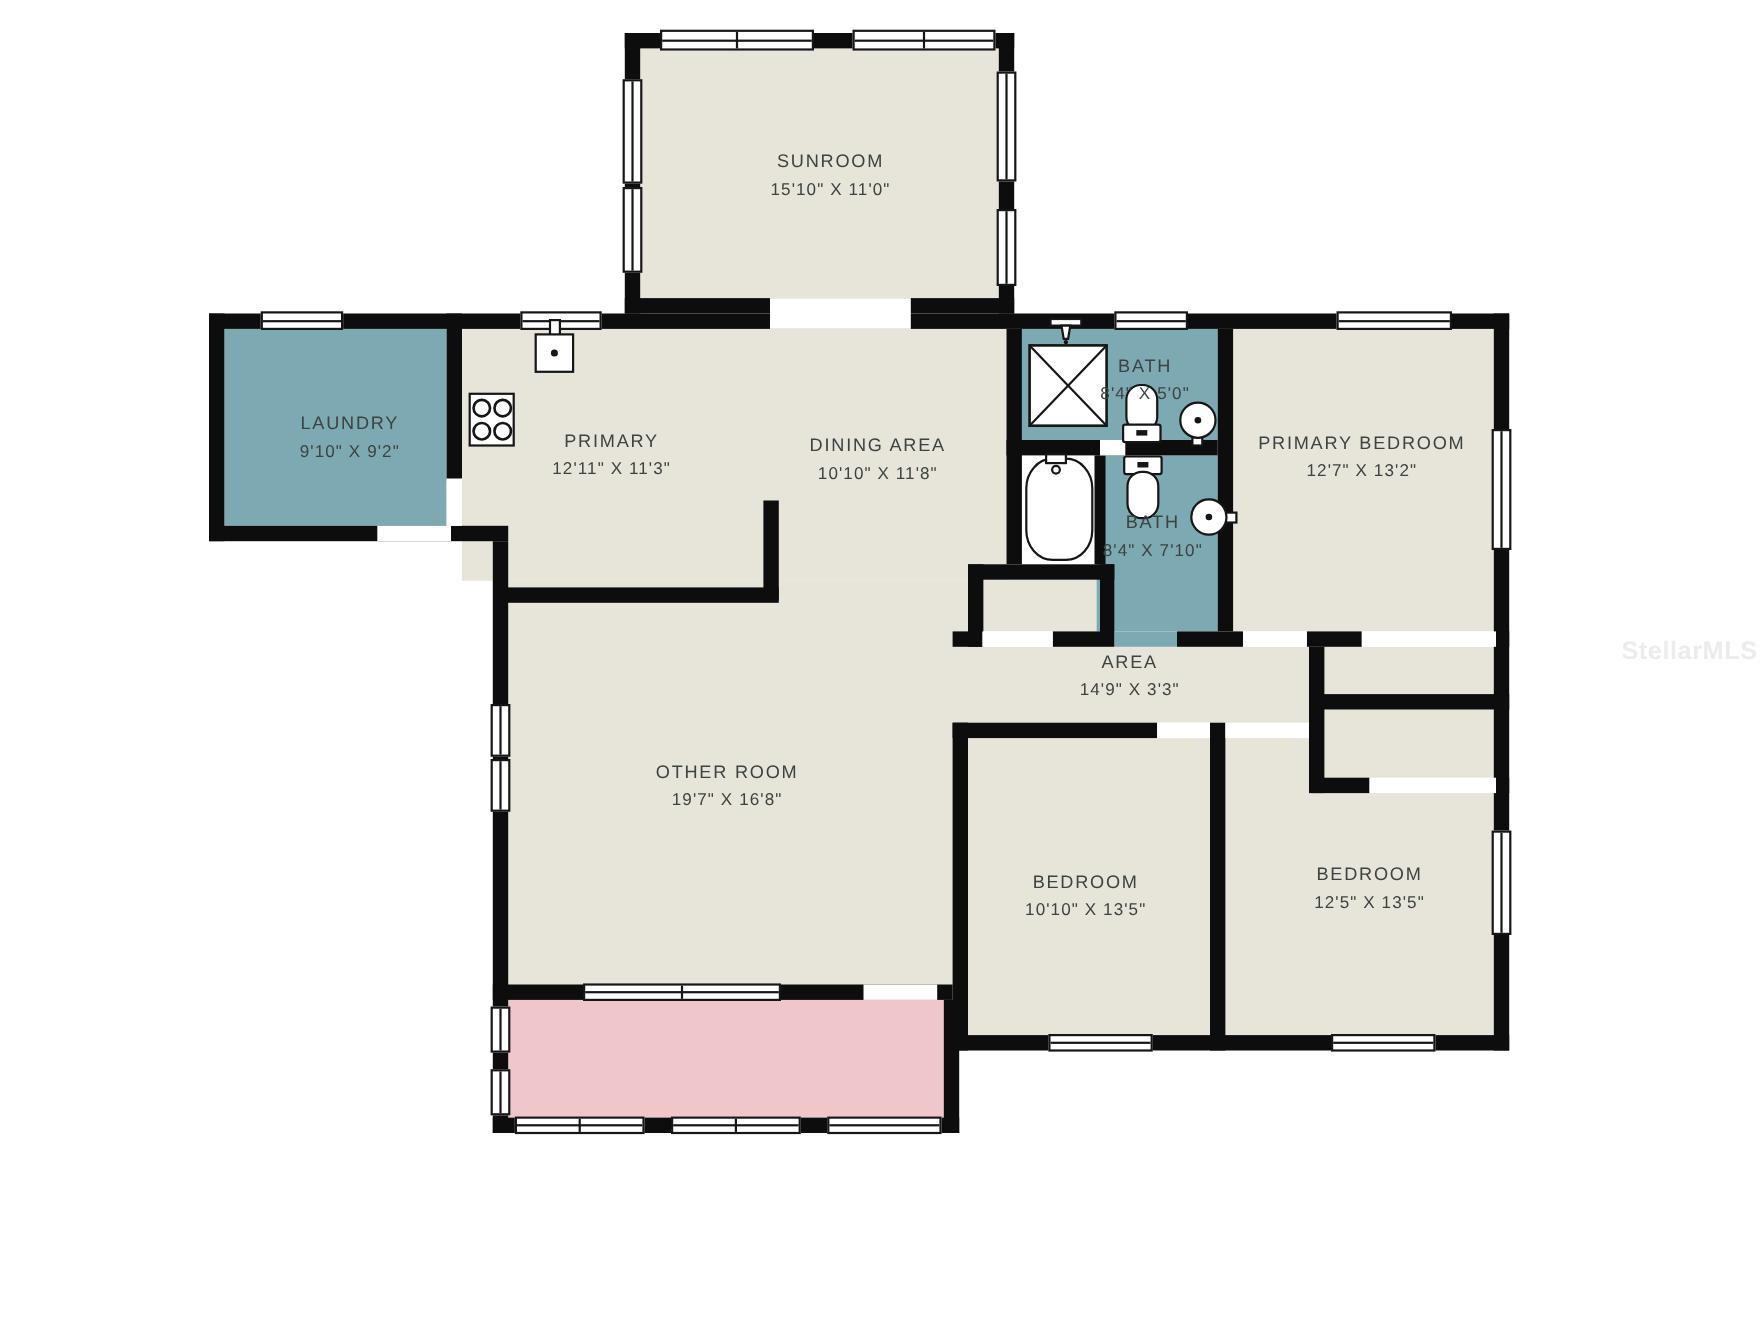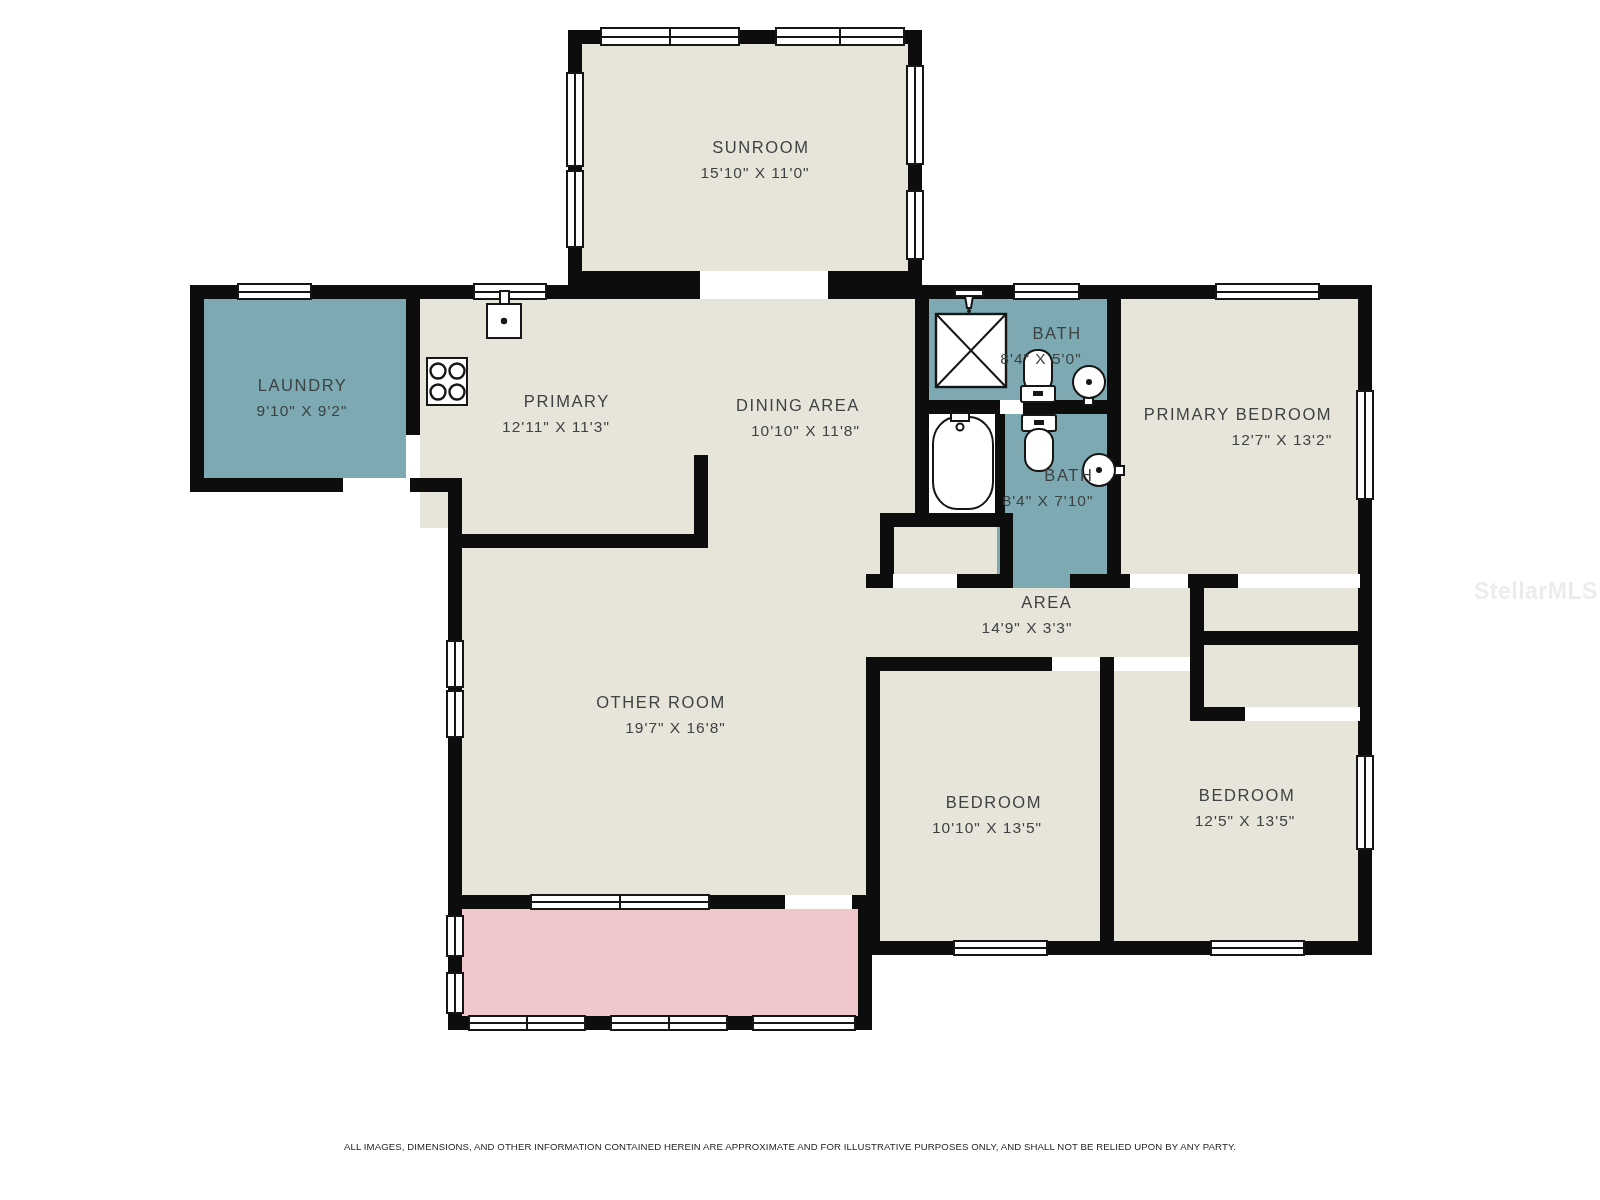--- a/index.html
+++ b/index.html
@@ -5,21 +5,21 @@
   html,body{margin:0;padding:0;background:#ffffff;}
   #plan{position:relative;width:1600px;height:1200px;background:#ffffff;
         font-family:"Liberation Sans",sans-serif;overflow:hidden;}
   .fill,.wall,.opening,.window{position:absolute;box-sizing:border-box;}
   .fill{z-index:1;}
   .wall{background:#0d0d0d;z-index:2;}
   .opening{background:#ffffff;z-index:3;}
   .window{background:#ffffff;border:2px solid #161616;z-index:4;}
   .wline{position:absolute;background:#161616;}
   #fixtures{position:absolute;left:0;top:0;z-index:5;pointer-events:none;}
-  .rlabel{position:absolute;transform:translateX(-50%);text-align:right;
+  .rlabel{position:absolute;transform:translateX(-50%);text-align:center;
           color:#3d4242;z-index:6;white-space:nowrap;}
   .rname{font-size:16.5px;letter-spacing:1.6px;font-weight:400;}
   .rdims{font-size:15.5px;margin-top:7px;letter-spacing:1px;}
   .watermark{position:absolute;left:1474px;top:578px;z-index:7;color:#ececec;
              font-size:23px;font-weight:700;letter-spacing:.5px;}
   .disclaimer{position:absolute;left:0;width:1580px;top:1141px;text-align:center;
               z-index:7;color:#1e1e1e;font-size:9.6px;line-height:11.6px;letter-spacing:.1px;}
 </style>
 </head>
 <body>
@@ -211,41 +211,41 @@
       <rect x="1114" y="466" width="10" height="9" stroke-width="2"></rect>
       <circle cx="1099" cy="470" r="16" stroke-width="2"></circle>
       <circle cx="1099" cy="470" r="3" fill="#161616" stroke="none"></circle>
     </g>
   </svg>
 
   <div class="rlabel" style="left:755px;top:138px">
       <div class="rname">SUNROOM</div>
       <div class="rdims">15'10" X 11'0"</div>
     </div>
-  <div class="rlabel" style="left:302px;top:376px">
+  <div class="rlabel" style="left:318px;top:376px">
       <div class="rname">LAUNDRY</div>
       <div class="rdims">9'10" X 9'2"</div>
     </div>
   <div class="rlabel" style="left:556px;top:392px">
       <div class="rname">PRIMARY</div>
       <div class="rdims">12'11" X 11'3"</div>
     </div>
   <div class="rlabel" style="left:798px;top:396px">
       <div class="rname">DINING AREA</div>
       <div class="rdims">10'10" X 11'8"</div>
     </div>
   <div class="rlabel" style="left:1041px;top:324px">
       <div class="rname">BATH</div>
       <div class="rdims">8'4" X 5'0"</div>
     </div>
   <div class="rlabel" style="left:1048px;top:466px">
       <div class="rname">BATH</div>
       <div class="rdims">8'4" X 7'10"</div>
     </div>
-  <div class="rlabel" style="left:1238px;top:405px">
+  <div class="rlabel" style="left:1238px;top:394px">
       <div class="rname">PRIMARY BEDROOM</div>
       <div class="rdims">12'7" X 13'2"</div>
     </div>
   <div class="rlabel" style="left:1027px;top:593px">
       <div class="rname">AREA</div>
       <div class="rdims">14'9" X 3'3"</div>
     </div>
   <div class="rlabel" style="left:661px;top:693px">
       <div class="rname">OTHER ROOM</div>
       <div class="rdims">19'7" X 16'8"</div>
@@ -255,15 +255,14 @@
       <div class="rdims">10'10" X 13'5"</div>
     </div>
   <div class="rlabel" style="left:1245px;top:786px">
       <div class="rname">BEDROOM</div>
       <div class="rdims">12'5" X 13'5"</div>
     </div>
 
   <div class="watermark">StellarMLS</div>
 
   <div class="disclaimer">
-    <div>ALL IMAGES, DIMENSIONS, AND OTHER INFORMATION CONTAINED HEREIN ARE APPROXIMATE AND FOR ILLUSTRATIVE PURPOSES ONLY, AND SHALL NOT BE RELIED UPON BY ANY PARTY.</div>
   </div>
 </div>
 
 </body></html>

